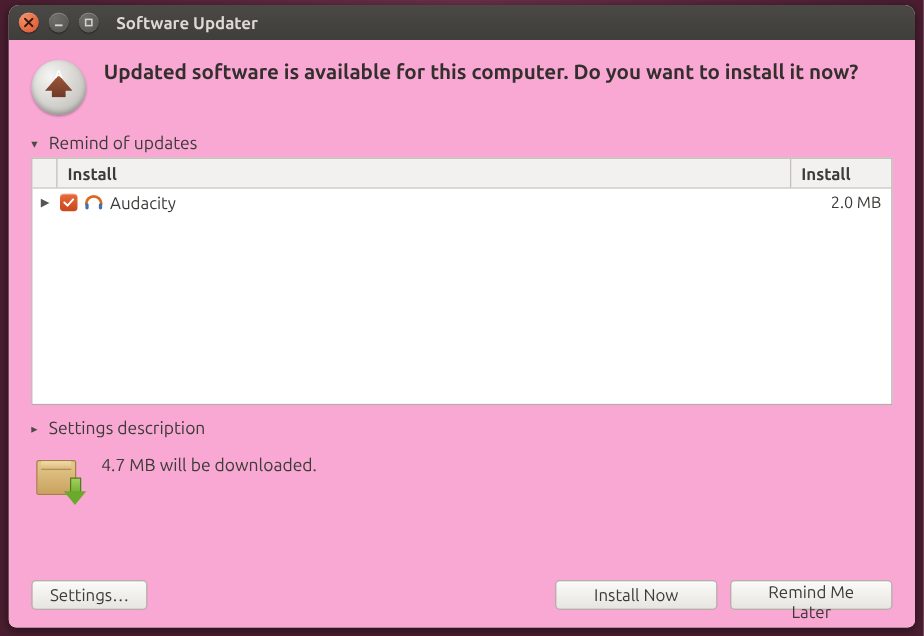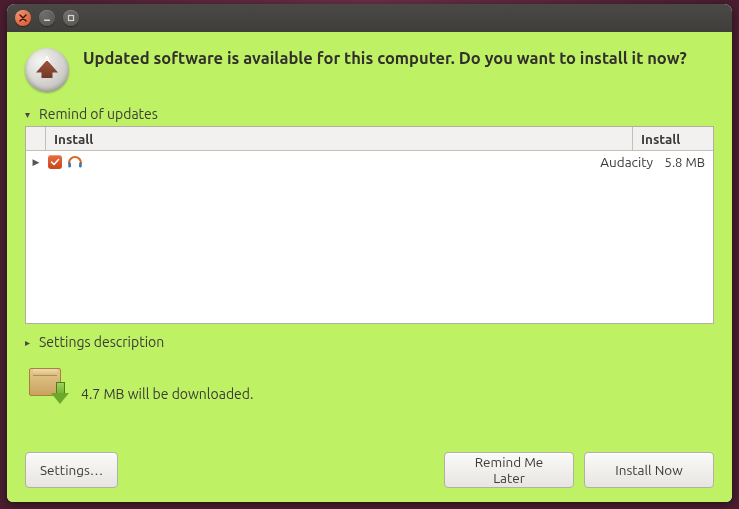--- a/index.html
+++ b/index.html
@@ -28,21 +28,21 @@
   .wc {
     width: 16px; height: 16px; border-radius: 50%;
     display: flex; align-items: center; justify-content: center;
     box-shadow: inset 0 1px 0 rgba(255,255,255,0.2), 0 1px 1px rgba(0,0,0,0.4);
   }
   .wc.close { background: radial-gradient(circle at 30% 30%, #f28f68, #d9522b); }
   .wc.min, .wc.max { background: radial-gradient(circle at 30% 30%, #6e6d68, #54534f); }
   .wc svg { width: 8px; height: 8px; }
   .title-text { color: #ddd9d3; font-size: 13.5px; font-weight: bold; margin-left: 6px; }
   .content {
-    flex: 1; background: #bef264;
+    flex: 1; background: #f9a8d4;
     padding: 16px 18px 14px 18px;
     display: flex; flex-direction: column;
   }
   .header-row { display: flex; gap: 14px; align-items: flex-start; margin-bottom: 14px; }
   .updater-icon {
     width: 44px; height: 44px; flex-shrink: 0;
     border-radius: 50%;
     background: radial-gradient(circle at 35% 30%, #f5f5f3, #b5b3ad);
     box-shadow: inset 0 -2px 4px rgba(0,0,0,0.25), 0 1px 2px rgba(0,0,0,0.3);
     display: flex; align-items: center; justify-content: center;
@@ -100,25 +100,25 @@
     box-shadow: inset 0 1px 0 rgba(255,255,255,0.3);
     display: flex; align-items: center; justify-content: center;
   }
   .chk svg { width: 10px; height: 10px; }
   .row-icon {
     width: 22px; display: flex; justify-content: center; align-items: center;
   }
   .aud-ico {
     width: 16px; height: 14px;
   }
-  .row-name { flex: 1; padding-left: 2px; text-align: right; }
+  .row-name { flex: 1; padding-left: 2px; }
   .row-dl { width: 52px; text-align: right; font-size: 13px; color: #3c3b37; }
   .section-row { margin-top: 10px; }
   .dl-summary-row {
-    display: flex; align-items: flex-end; gap: 12px;
+    display: flex; align-items: flex-start; gap: 12px;
     margin-top: 10px;
     font-size: 14px; color: #3c3b37;
   }
   .pkg-icon {
     width: 44px; height: 38px; position: relative; flex-shrink: 0;
   }
   .pkg-box {
     position: absolute; left: 4px; top: 4px; width: 32px; height: 28px;
     background: linear-gradient(to bottom, #e6c890 0%, #c9a35e 100%);
     border: 1px solid #a5813f;
@@ -142,21 +142,21 @@
     content: ""; position: absolute; left: 0px; top: 11px;
     border-left: 9px solid transparent;
     border-right: 9px solid transparent;
     border-top: 11px solid #6aa92a;
   }
   .buttonbar {
     display: flex; margin-top: auto; padding-top: 18px;
   }
   .btn {
     font-family: inherit; font-size: 13.5px; color: #3c3b37;
-    height: 36px; padding: 0 14px;
+    height: 24px; padding: 0 14px;
     background: linear-gradient(to bottom, #fafaf8, #e7e5e0);
     border: 1px solid #b3b0a9;
     border-radius: 4px;
     box-shadow: inset 0 1px 0 rgba(255,255,255,0.7);
     cursor: pointer;
   }
   .spacer { flex: 1; }
   .btn + .btn { margin-left: 10px; }
   .btn.wide { width: 130px; }
   .btn.wider { width: 130px; }
@@ -176,20 +176,21 @@
         <svg viewBox="0 0 8 8">
             <rect x="1" y="5.5" width="6" height="1.5" fill="#d7d5cf"></rect>
           </svg>
       </div>
       <div class="wc max">
         <svg viewBox="0 0 8 8">
             <rect x="1.5" y="1.5" width="5" height="5" fill="none" stroke="#d7d5cf" stroke-width="1.2"></rect>
           </svg>
       </div>
     </div>
+    <div class="title-text">Software Updater</div>
   </div>
 
   <div class="content">
     <div class="header-row">
       <div class="updater-icon"></div>
       <div class="headline">Updated software is available for this computer. Do you want to install it now?</div>
     </div>
 
     <div class="expander">
       <span class="tri">▾</span>
@@ -219,38 +220,38 @@
             </div>
           </div>
           <div class="row-icon">
             <svg class="aud-ico" viewBox="0 0 16 14">
               <path d="M2 8 A6 6 0 0 1 14 8" stroke="#d96a1f" stroke-width="2.2" fill="none" stroke-linecap="round"></path>
               <rect x="1.3" y="7.5" width="2.6" height="5" rx="1.3" fill="#3f6fb5"></rect>
               <rect x="12.1" y="7.5" width="2.6" height="5" rx="1.3" fill="#3f6fb5"></rect>
             </svg>
           </div>
           <div class="row-name">Audacity</div>
-          <div class="row-dl">5.8 MB</div>
+          <div class="row-dl">2.0 MB</div>
         </div>
       </div>
     </div>
 
     <div class="expander section-row">
       <span class="tri">▸</span>
       <span>Settings description</span>
     </div>
 
     <div class="dl-summary-row">
       <div class="pkg-icon">
         <div class="pkg-box"></div>
         <div class="pkg-arrow"></div>
       </div>
       <div>4.7 MB will be downloaded.</div>
     </div>
 
     <div class="buttonbar">
       <button class="btn">Settings…</button>
       <div class="spacer"></div>
+      <button class="btn wide">Install Now</button>
       <button class="btn wider">Remind Me Later</button>
-      <button class="btn wide">Install Now</button>
     </div>
   </div>
 </div>
 
 </body></html>

